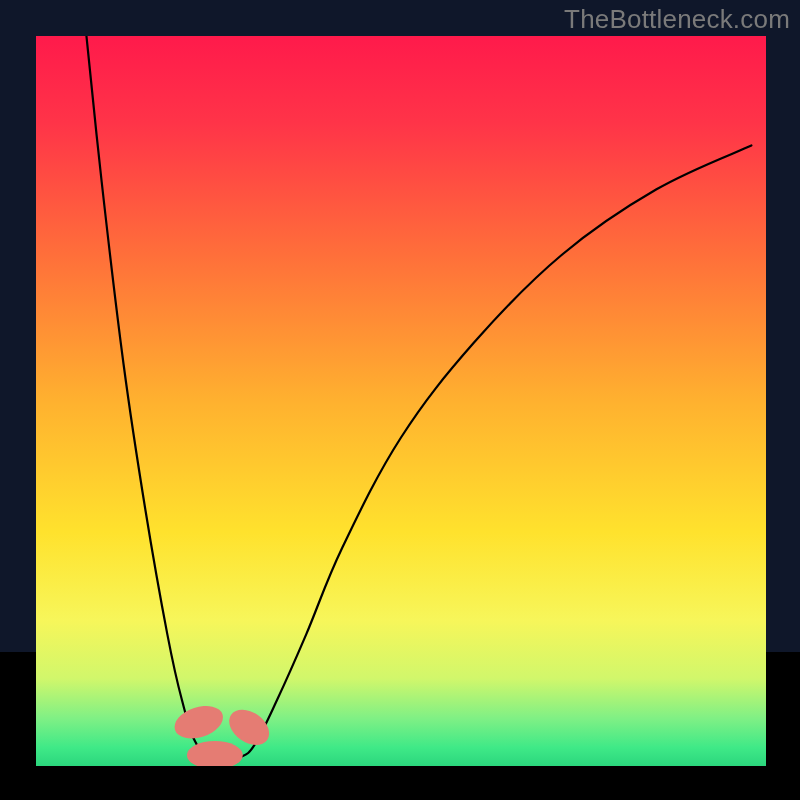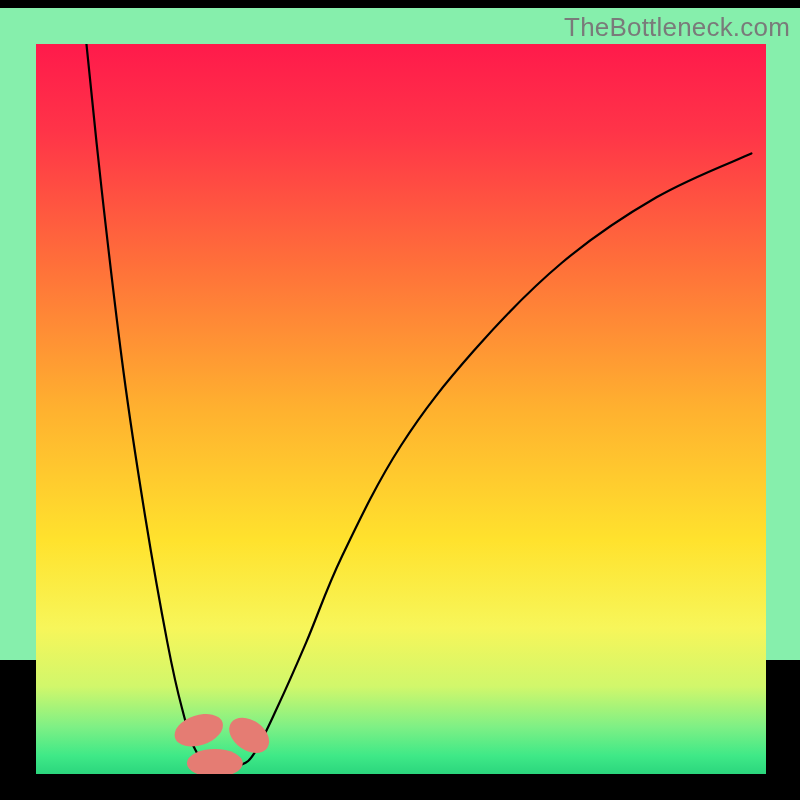--- a/index.html
+++ b/index.html
@@ -9,22 +9,21 @@
     height: 800px;
     background: #000;
     overflow: hidden;
   }
   .frame {
     position: absolute;
     left: 0;
     top: 0;
     width: 800px;
     height: 652px;
-    background: #86efac;
-    margin-top: 8px;
+    background: #0f172a;
   }
   .watermark {
     position: absolute;
     top: 4px;
     right: 10px;
     font-family: Arial, Helvetica, sans-serif;
     font-size: 26px;
     color: #7a7a7a;
     letter-spacing: 0.2px;
     font-weight: 500;

